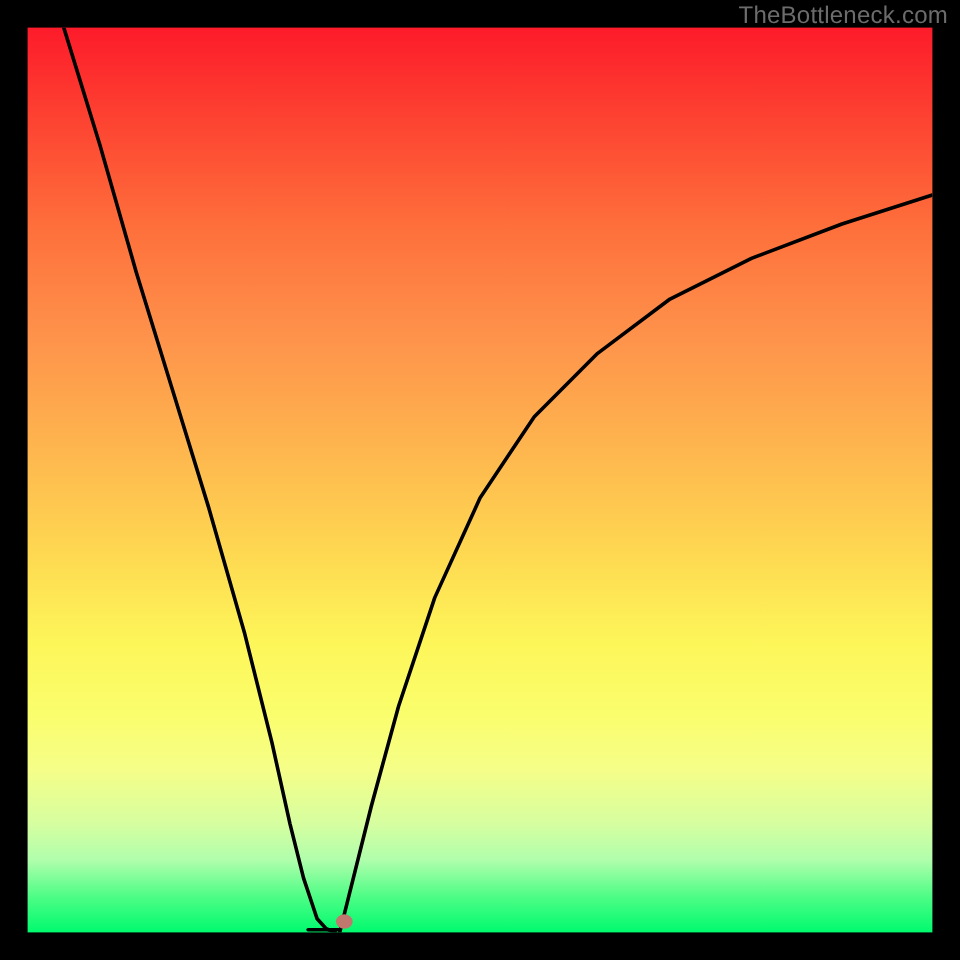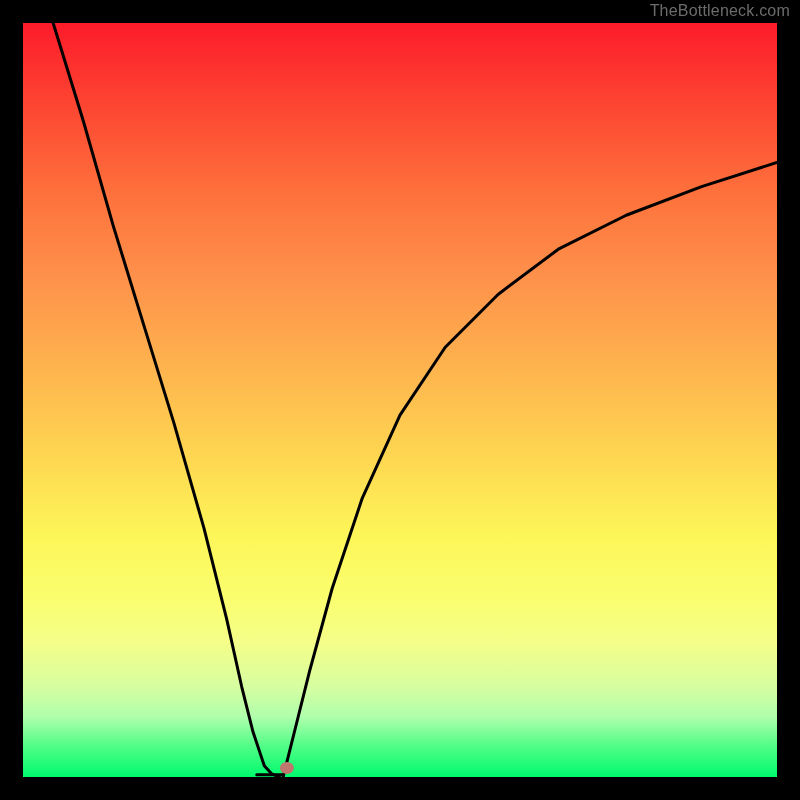--- a/index.html
+++ b/index.html
@@ -25,21 +25,21 @@
       #b0feac 92%,
       #4ffd86 96%,
       #00fa6e 100%
     );
   }
   .watermark {
     position: absolute;
     top: 2px;
     right: 10px;
     color: #6c6c6c;
-    font-size: 16px;
+    font-size: 20px;
     font-weight: 500;
     letter-spacing: 0.2px;
   }
   .curve-svg {
     position: absolute;
     left: 23px;
     top: 23px;
     width: 754px;
     height: 754px;
     pointer-events: none;

